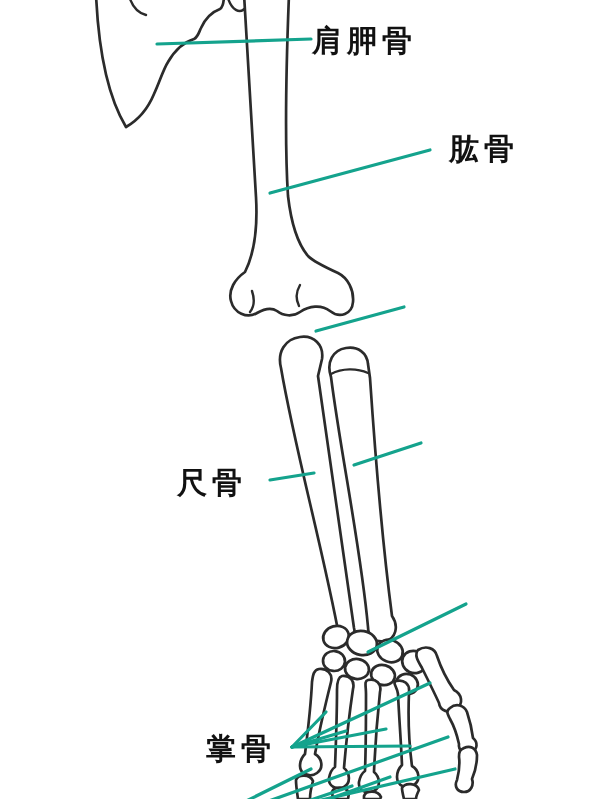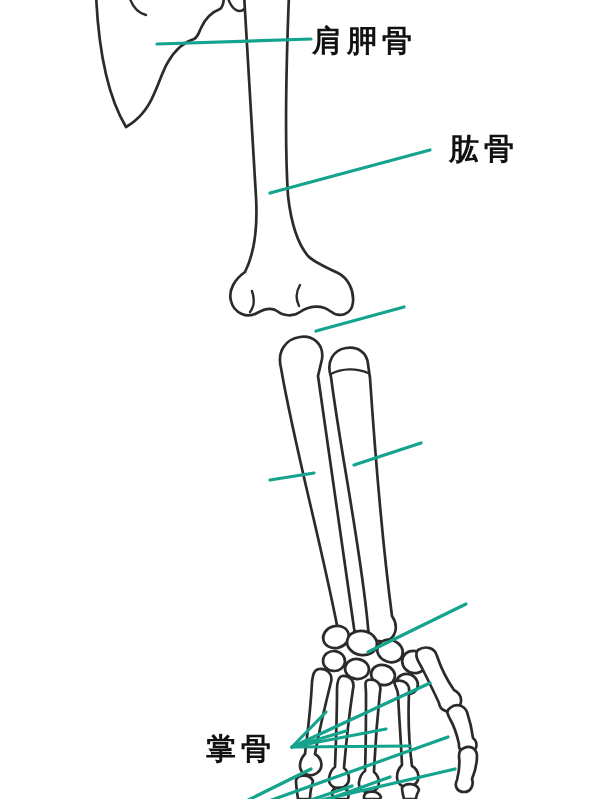--- a/index.html
+++ b/index.html
@@ -101,14 +101,15 @@
         <line x1="238" y1="812" x2="448" y2="737" class="leader"></line>
         <line x1="244" y1="818" x2="455" y2="769" class="leader"></line>
         <line x1="228" y1="810" x2="311" y2="769" class="leader"></line>
         <line x1="246" y1="822" x2="352" y2="786" class="leader"></line>
         <line x1="254" y1="826" x2="390" y2="777" class="leader"></line>
       </g>
   </svg>
 
   <div class="bone-label" style="left: 312px; top: 24px;">肩胛骨</div>
   <div class="bone-label" style="left: 449px; top: 120px; margin-top: 12px;">肱骨</div>
+  <div class="bone-label" style="left: 177px; top: 466px;">尺骨</div>
   <div class="bone-label" style="left: 206px; top: 732px;">掌骨</div>
 </div>
 
 </body></html>

